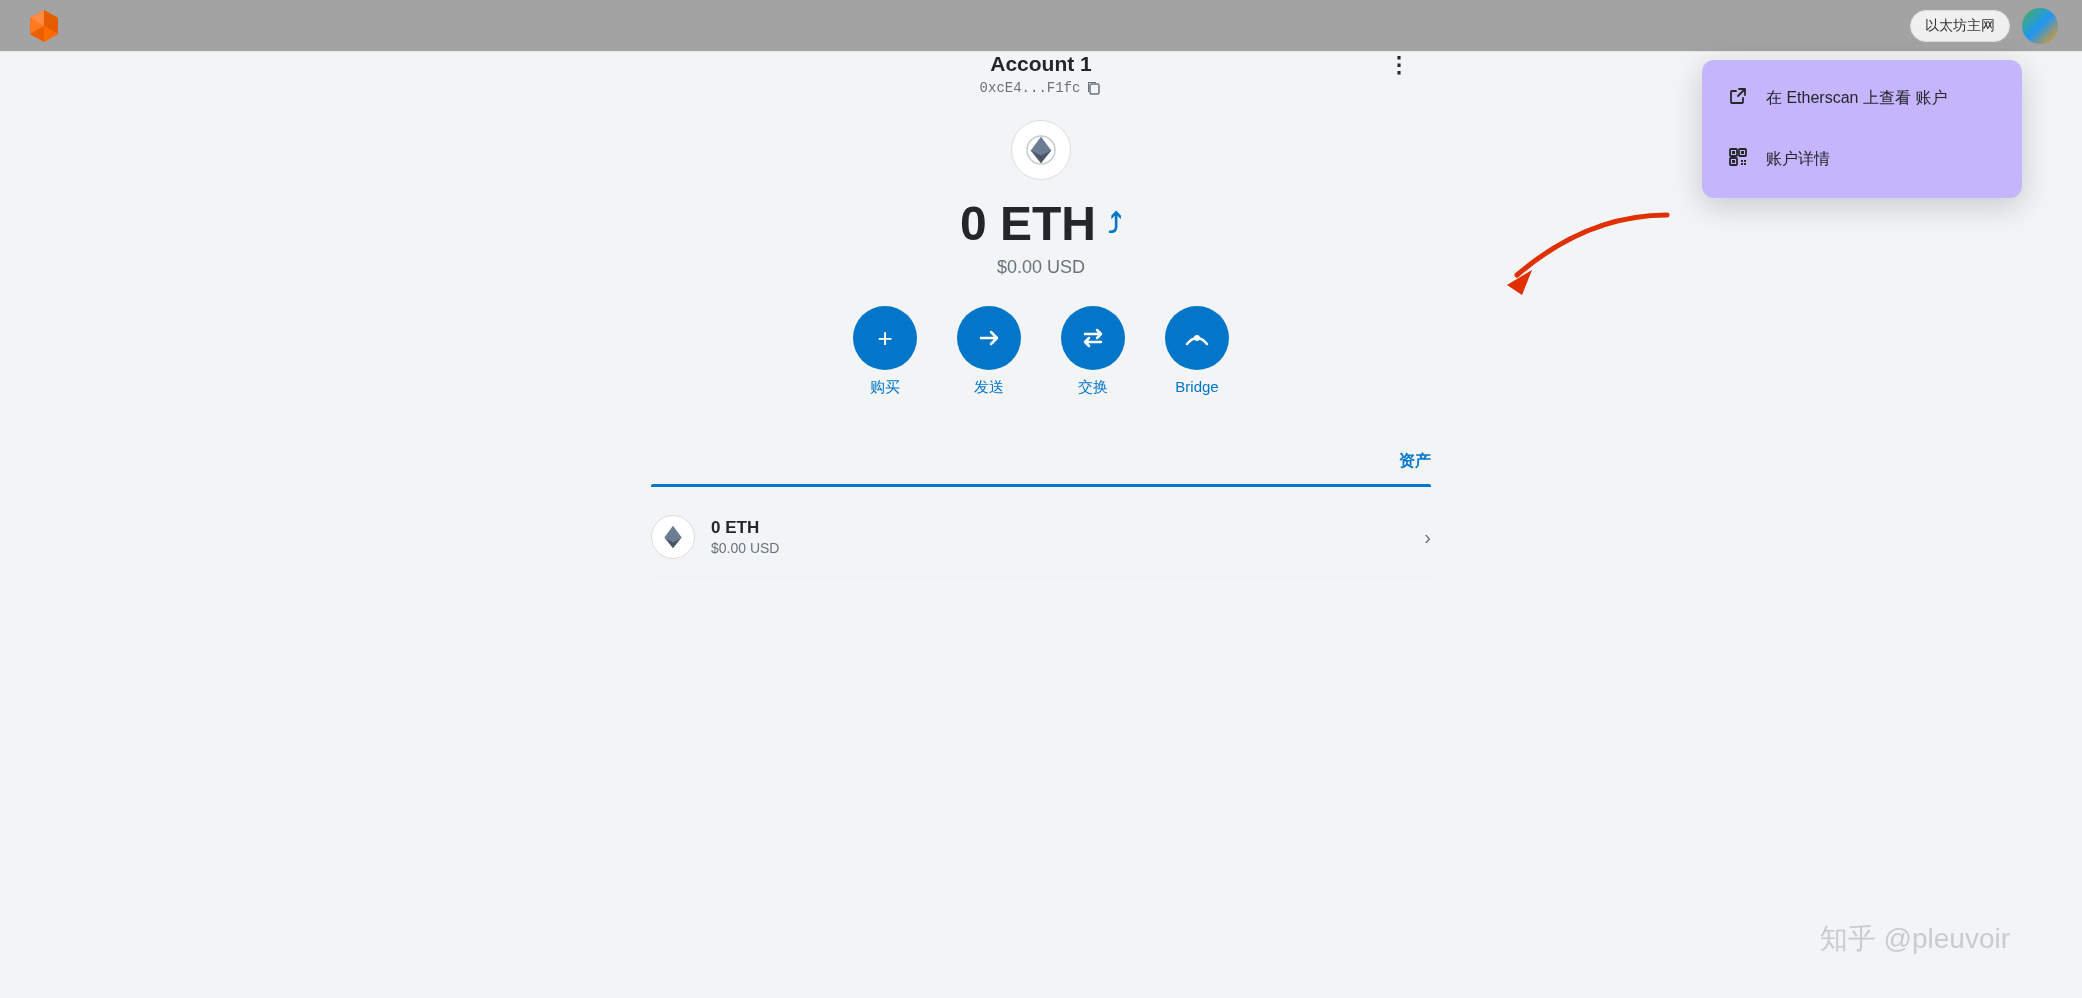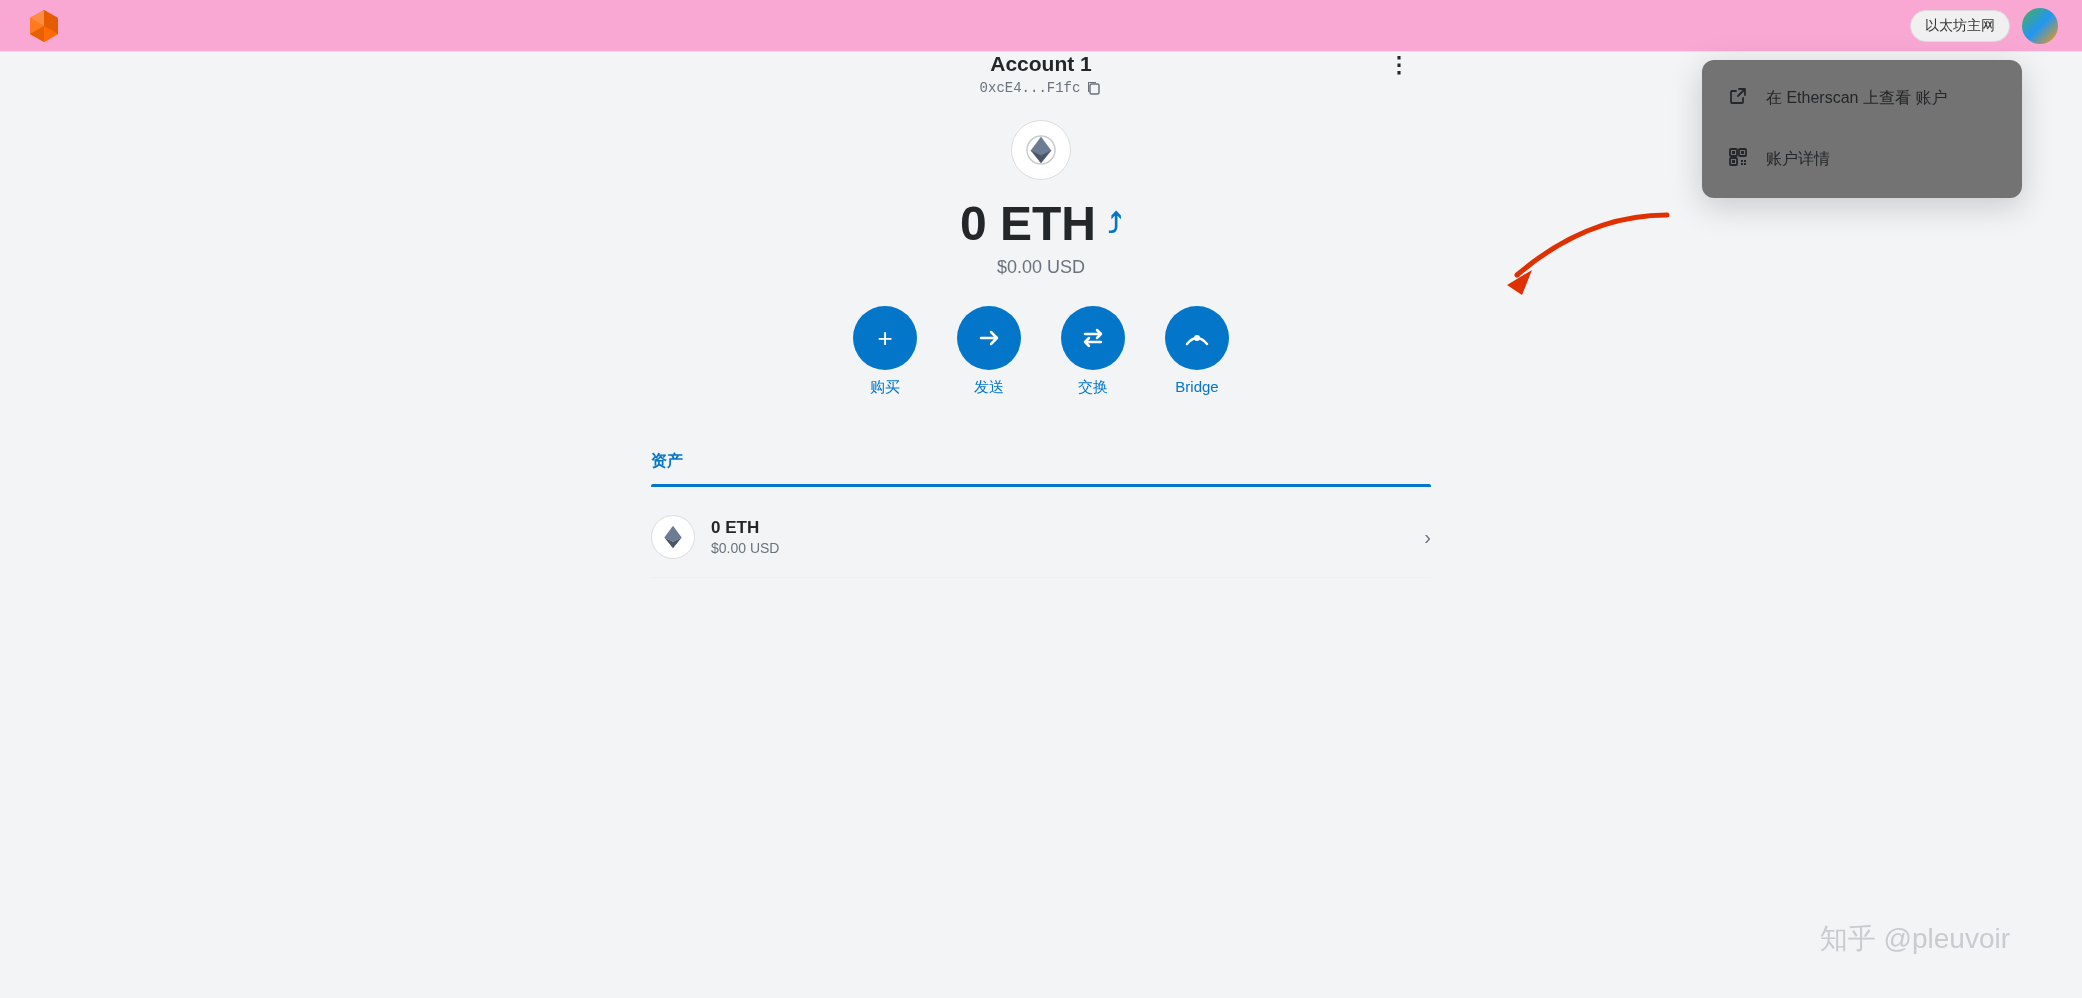--- a/index.html
+++ b/index.html
@@ -9,21 +9,21 @@
       background: #f2f4f6;
       font-family: -apple-system, BlinkMacSystemFont, 'Segoe UI', sans-serif;
       overflow: hidden;
       position: relative;
     }
 
     
     .top-bar {
       width: 100%;
       height: 52px;
-      background: #f9a8d4;
+      background: #a3a3a3;
       display: flex;
       align-items: center;
       justify-content: space-between;
       padding: 0 24px;
       border-bottom: 1px solid #e8e8e8;
       position: relative;
       z-index: 10;
     }
     .top-bar-left {
       display: flex;
@@ -173,21 +173,21 @@
 
     
     .tabs {
       display: flex;
       margin-top: 40px;
       border-bottom: 1px solid #d6d9dc;
       width: 100%;
     }
     .tab {
       flex: 1;
-      text-align: left;
+      text-align: right;
       padding: 14px 0;
       font-size: 16px;
       color: #6a737d;
       cursor: pointer;
       position: relative;
     }
     .tab.active {
       color: #0376c9;
       font-weight: 600;
     }
@@ -242,21 +242,21 @@
     .asset-chevron {
       font-size: 20px;
       color: #6a737d;
     }
 
     
     .dropdown-menu {
       position: absolute;
       right: 60px;
       top: 60px;
-      background: #737373;
+      background: #c4b5fd;
       border-radius: 12px;
       box-shadow: 0 8px 32px rgba(0,0,0,0.18);
       padding: 8px 0;
       width: 320px;
       z-index: 100;
       margin-left: 20px;
     }
     .dropdown-item {
       display: flex;
       align-items: center;

